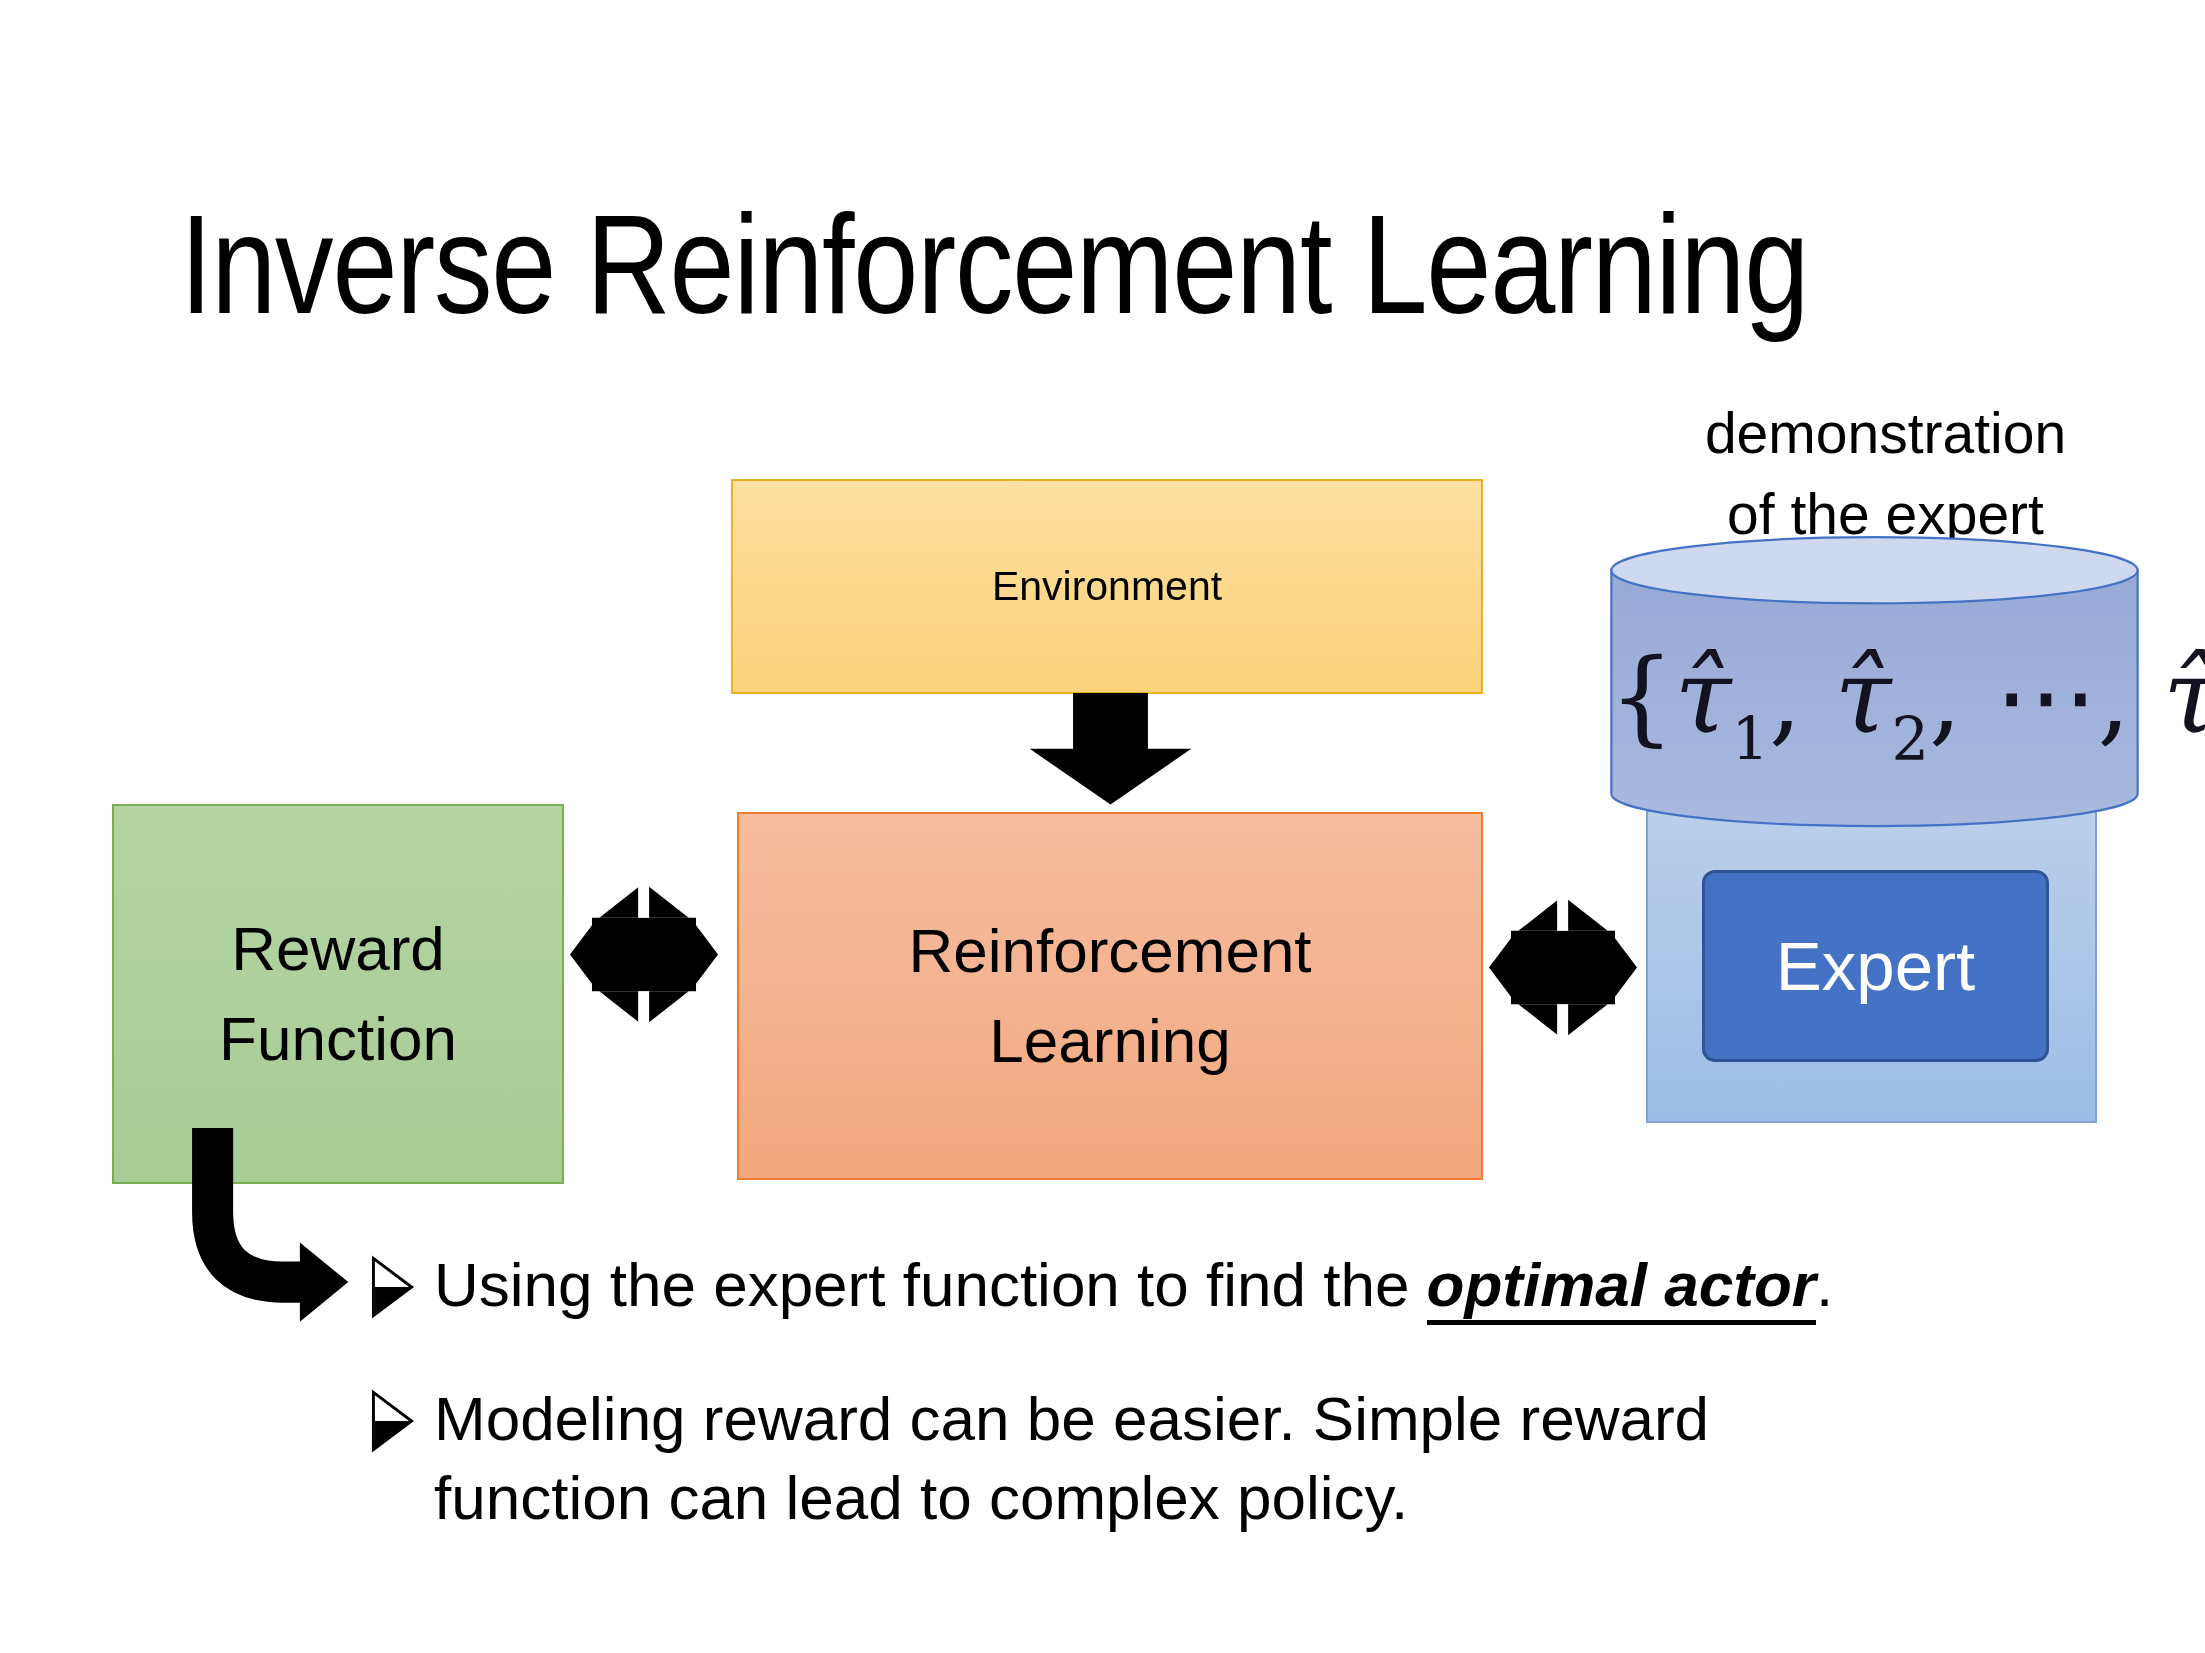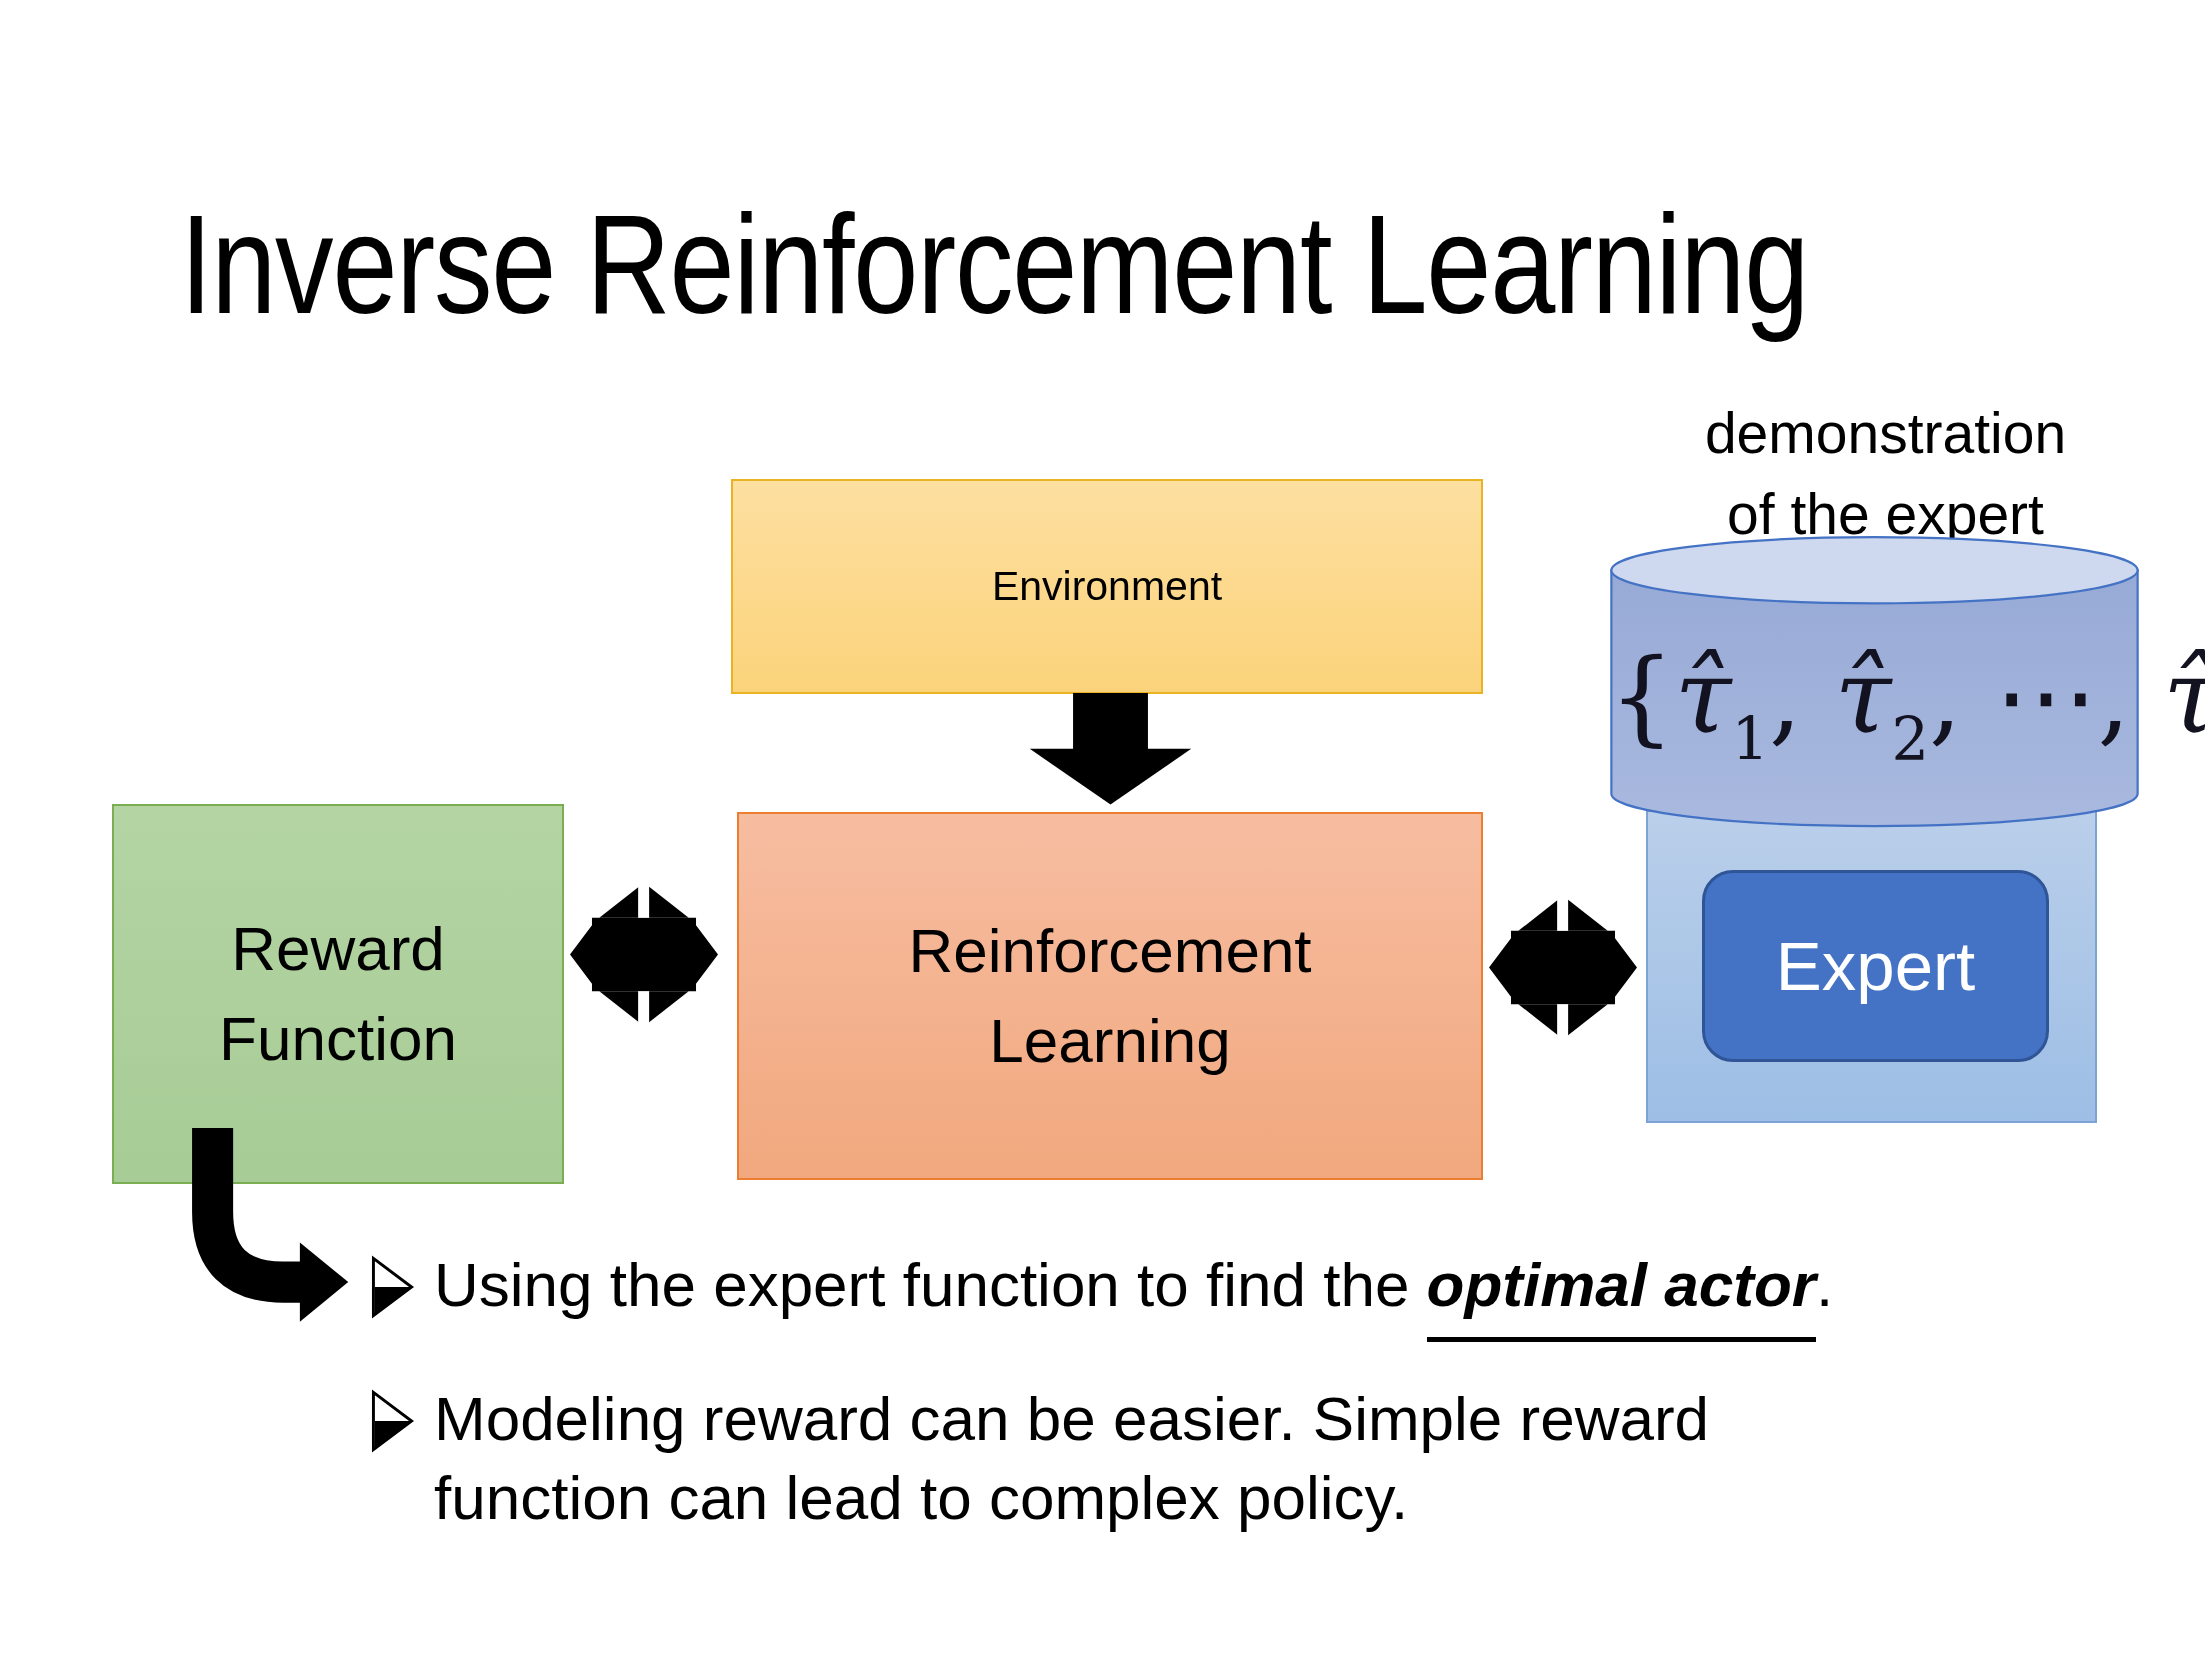--- a/index.html
+++ b/index.html
@@ -30,38 +30,38 @@
   }
   .rl-box{
     left:737px;top:812px;width:746px;height:368px;font-size:62px;line-height:1.45;
     background:linear-gradient(#F7BDA1,#F1A87E);border:2.2px solid #ED7D31;white-space:pre-line;
   }
   .expert-container{
     left:1646px;top:810px;width:451px;height:313px;
     background:linear-gradient(#BACFEA,#9DBEE5);border:2.2px solid #7EA2D4;box-sizing:border-box;
   }
   .expert-box{
-    left:1702px;top:870px;width:347px;height:192px;border-radius:31px;
+    left:1702px;top:870px;width:347px;height:192px;border-radius:13px;
     background:#4472C4;border:3.7px solid #2F5597;color:#fff;font-size:69px;
   }
 
   .formula{
     left:1609px;top:645px;width:531px;text-align:right;
     font-family:"DejaVu Serif",serif;font-size:103px;line-height:1;color:#121220;
     white-space:nowrap;
   }
   .formula .tau{font-style:italic;}
   .formula sub{font-size:59px;vertical-align:-28px;line-height:0;}
 
   .bullet-line1{
     left:434px;top:1245px;font-size:62px;line-height:1.28;white-space:nowrap;
   }
   .bullet-line1 .emph{
     font-weight:bold;font-style:italic;
-    border-bottom:5.1px solid #000;padding-bottom:18px;
+    border-bottom:5.1px solid #000;padding-bottom:1px;
   }
   .bullet-line2{
     left:434px;top:1379px;font-size:62px;line-height:1.28;white-space:pre-line;
   }
 
   svg{display:block;}
 </style>
 </head>
 <body>
 

